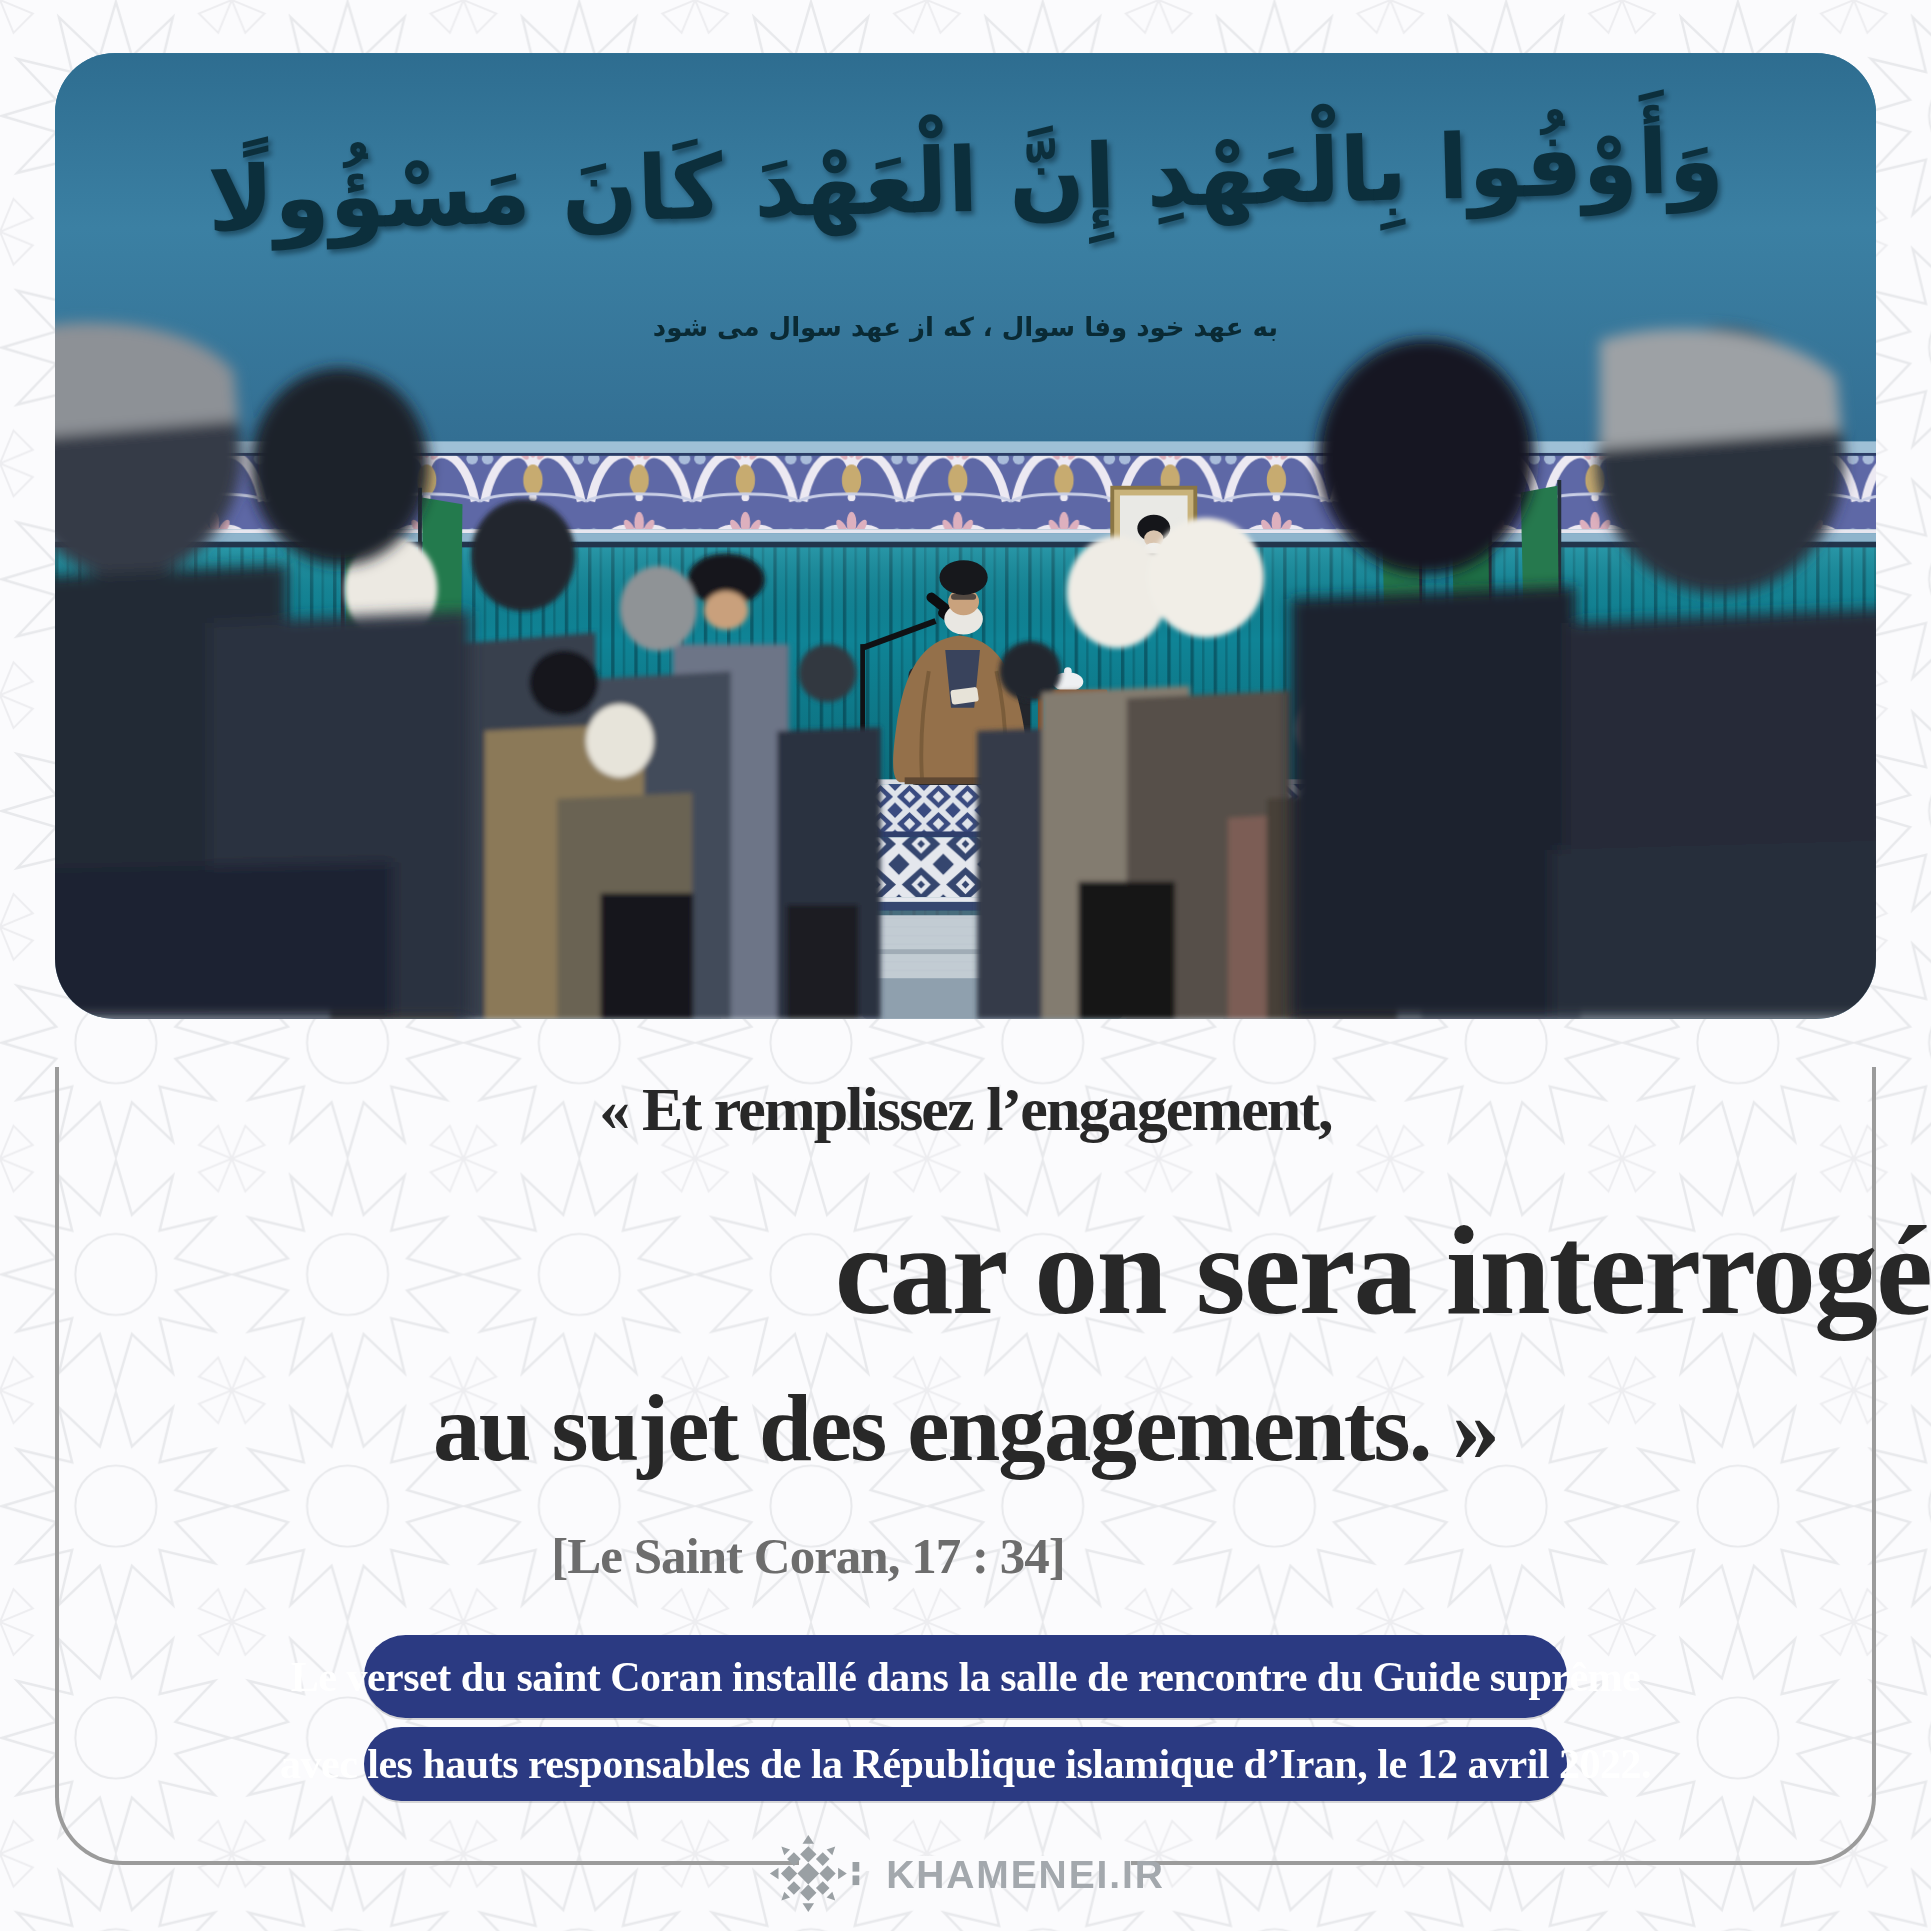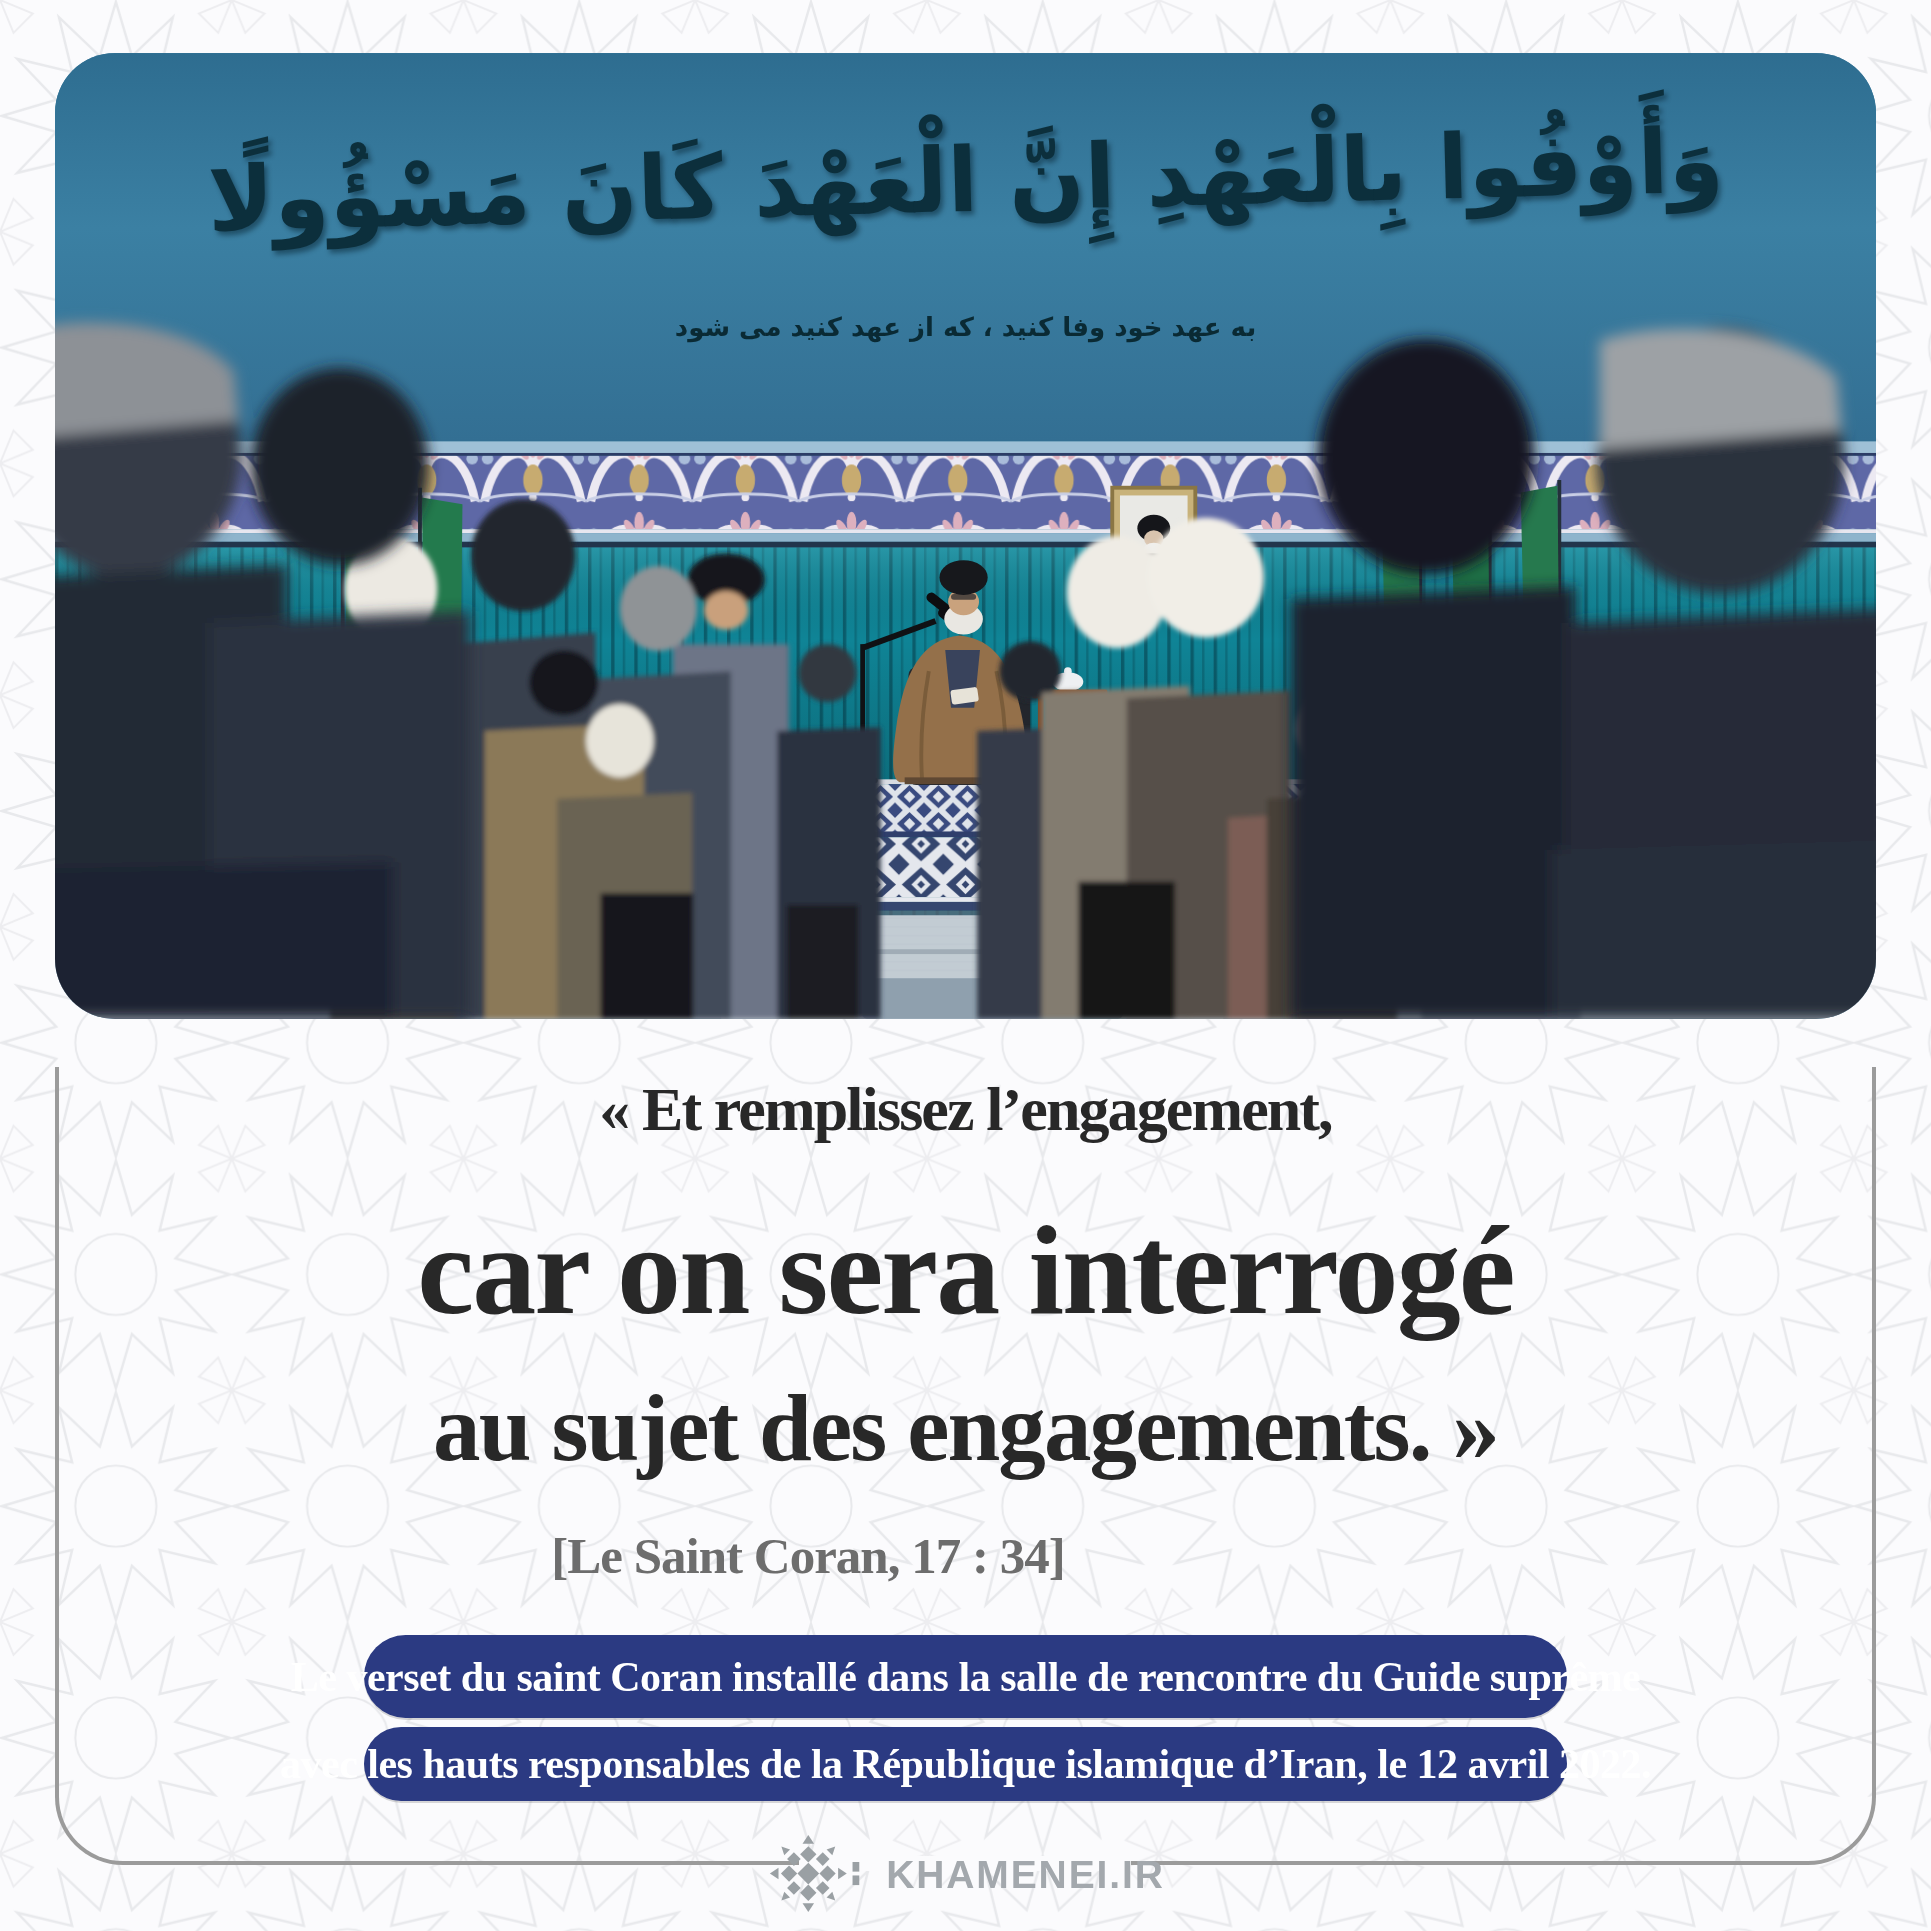--- a/index.html
+++ b/index.html
@@ -41,21 +41,21 @@
     position:absolute;left:799px;top:1856px;width:332px;height:15.4px;
     background:#fbfbfd;z-index:2;
   }
 
   
   .quote-line{
     position:absolute;left:0;width:1931px;text-align:center;z-index:3;
     color:#282828;font-weight:bold;letter-spacing:-1.9px;white-space:nowrap;
   }
   .q1{top:1074px;font-size:62px;}
-  .q2{top:1197px;font-size:128px;}
+  .q2{top:1197px;font-size:128px;text-align:right;}
   .q3{top:1373px;font-size:95px;}
   .attribution{
     position:absolute;left:0;width:1616px;top:1527px;text-align:center;z-index:3;
     color:#6d6d6d;font-weight:bold;font-size:51px;letter-spacing:-1px;
   }
 
   
   .banner{
     position:absolute;left:364px;width:1203px;height:83px;z-index:3;
     background:#2b3a82;border-radius:42px;color:#ffffff;
@@ -300,21 +300,21 @@
       <path d="M1280 565 L1575 552 L1575 1000 L1280 1000 Z" fill="#1b222e"></path>
       <ellipse cx="1725" cy="422" rx="128" ry="138" fill="#2b313c"></ellipse>
       <path d="M1600 298 C1660 276 1790 280 1845 336 L1850 390 L1600 410 Z" fill="#9da1a5"></path>
       <path d="M1565 590 L1900 575 L1900 1000 L1565 1000 Z" fill="#252c39"></path>
       <path d="M-50 845 L350 838 L350 1000 L-50 1000 Z" fill="#1d2430"></path>
       <path d="M1550 825 L1900 815 L1900 1000 L1550 1000 Z" fill="#272e3b"></path>
     </g>
   </svg>
 
   <div class="arabic-callig">وَأَوْفُوا بِالْعَهْدِ إِنَّ الْعَهْدَ كَانَ مَسْؤُولًا</div>
-  <div class="persian-sub">به عهد خود وفا کنید ، که از عهد کنید می شود</div>
+  <div class="persian-sub">به عهد خود وفا سوال ، که از عهد سوال می شود</div>
 </div>
 
 <div class="content-outline"></div>
 <div class="logo-line-gap"></div>
 
 <div class="quote-line q1">« Et remplissez l’engagement,</div>
 <div class="quote-line q2">car on sera interrogé</div>
 <div class="quote-line q3">au sujet des engagements. »</div>
 <div class="attribution">[Le Saint Coran, 17 : 34]</div>
 

